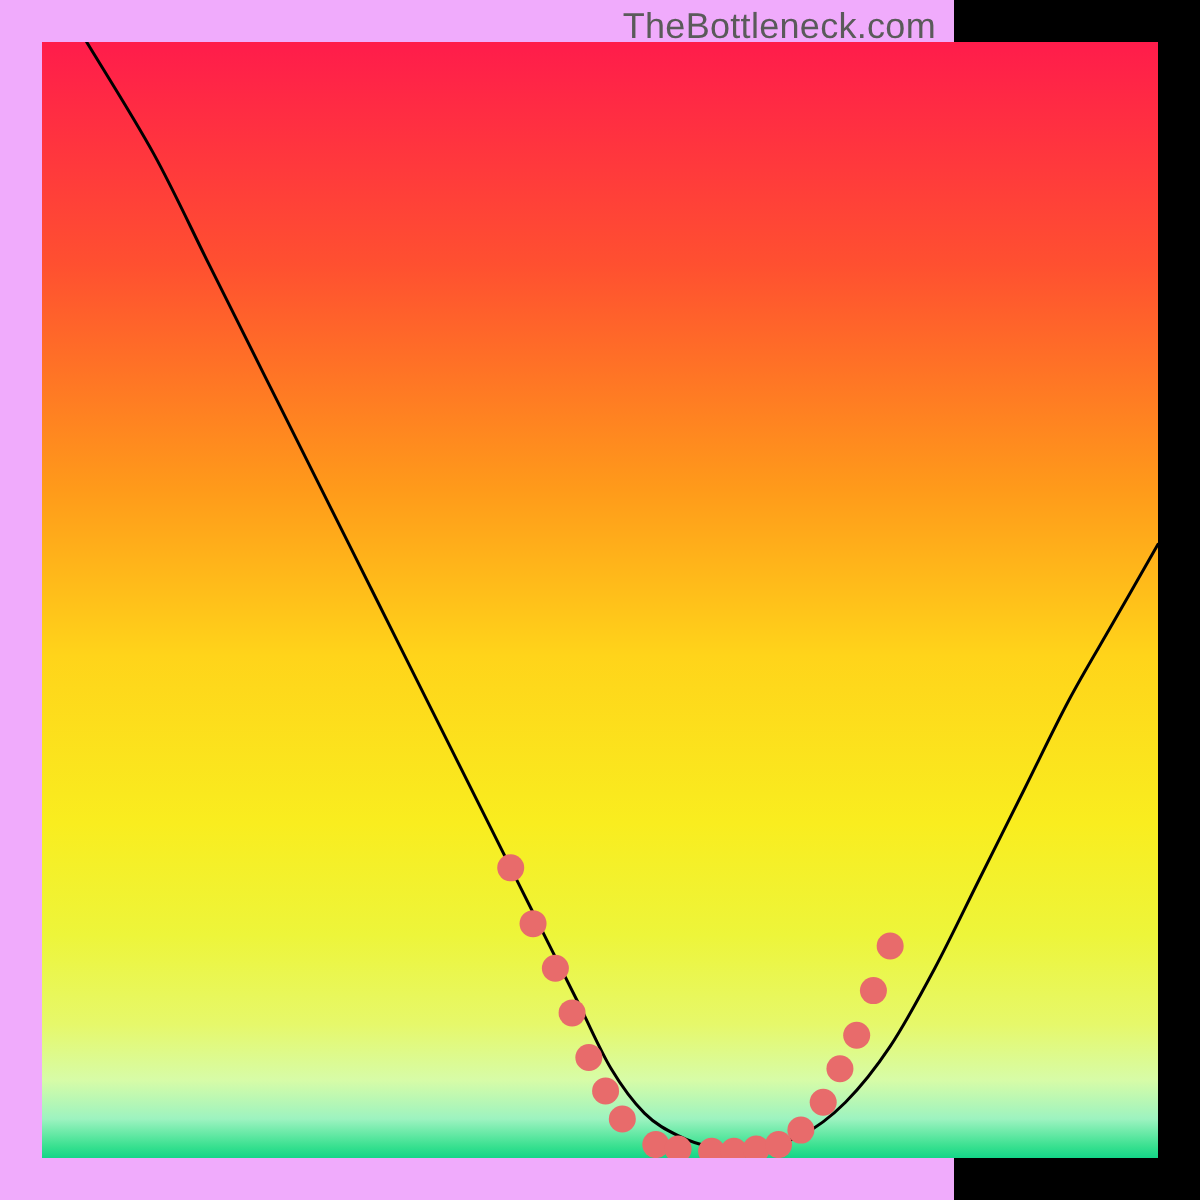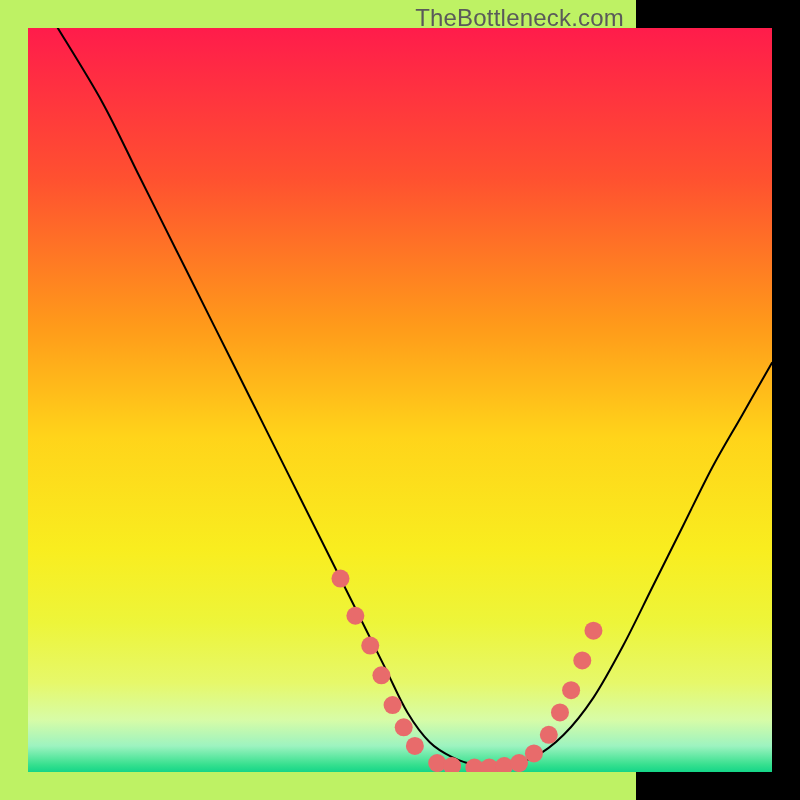--- a/index.html
+++ b/index.html
@@ -1,21 +1,21 @@
 <!DOCTYPE html>
 <html><head>
 <meta charset="utf-8">
 <style>
   * { margin: 0; padding: 0; box-sizing: border-box; }
   html, body { width: 800px; height: 800px; background: #000; overflow: hidden; }
   .frame {
     position: relative;
     width: 636px;
     height: 800px;
-    background: #bef264;
+    background: #f0abfc;
   }
   .watermark {
     position: absolute;
     top: 4px;
     right: 12px;
     font-family: Arial, Helvetica, sans-serif;
     font-size: 24px;
     font-weight: 500;
     color: #5a5a5a;
     letter-spacing: 0.2px;

